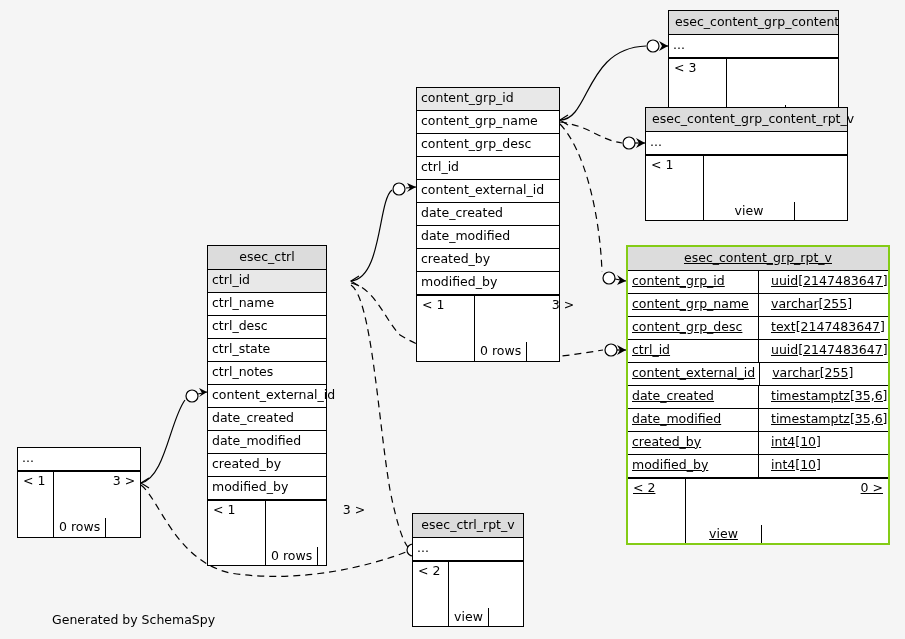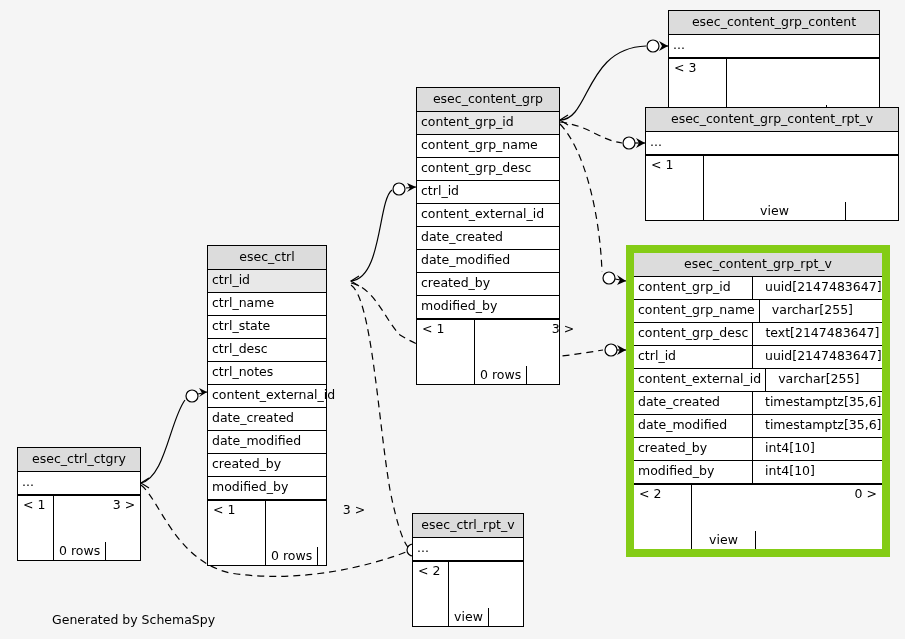--- a/index.html
+++ b/index.html
@@ -32,21 +32,22 @@
     position: absolute;
     z-index: 2;
     background: #ffffff;
     border: 1px solid #000000;
     box-sizing: border-box;
     font-size: 12.5px;
     color: #000000;
     line-height: 1;
   }
   .table-node.emphasis {
-    border: 8px solid #84cc16;
+    border: 2px solid #84cc16;
+    text-decoration: underline;
   }
   .tbl-title {
     background: #dcdcdc;
     text-align: center;
     font-size: 12.5px;
     padding: 5px 6px 5px 6px;
     border-bottom: 1px solid #000;
     box-sizing: border-box;
     white-space: nowrap;
   }
@@ -185,44 +186,43 @@
 
     <g>
       <path d="M141,485 C160,500 175,560 230,573 C300,584 370,566 406,552" fill="none" stroke="#000" stroke-width="1.2" stroke-dasharray="7,5"></path>
       <circle cx="413" cy="550" r="6" fill="#fff" stroke="#000" stroke-width="1.2"></circle>
       <path d="M419,550 L432,550" stroke="#000" stroke-width="1.2" fill="none"></path>
       <path d="M421,545 L432,550 L421,555 L424,550 Z" fill="#000"></path>
     </g>
   </svg>
 
   <div id="tables-layer">
-      <div class="table-node" style="left: 668px; top: 10px; width: 212px;">
+      <div class="table-node" style="left: 668px; top: 10px; width: 171px;">
         <div class="tbl-title">esec_content_grp_content</div>
         <div class="tbl-row ellipsis">
           <div class="cell-name">...</div>
         </div>
         <div class="tbl-footer">
           <div class="foot-cell foot-left" style="width: 58px;">&lt; 3</div>
           <div class="foot-cell foot-mid">0 rows</div>
           <div class="foot-cell foot-right" style="width: 52px;"></div>
         </div>
       </div>
-      <div class="table-node" style="left: 645px; top: 107px; width: 254px;">
+      <div class="table-node" style="left: 645px; top: 107px; width: 203px;">
         <div class="tbl-title">esec_content_grp_content_rpt_v</div>
         <div class="tbl-row ellipsis">
           <div class="cell-name">...</div>
         </div>
         <div class="tbl-footer">
           <div class="foot-cell foot-left" style="width: 58px;">&lt; 1</div>
           <div class="foot-cell foot-mid">view</div>
           <div class="foot-cell foot-right" style="width: 52px;"></div>
         </div>
       </div>
       <div class="table-node" style="left: 416px; top: 87px; width: 144px;">
-        <div class="tbl-title">esec_content_grp</div>
         <div class="tbl-row pk">
           <div class="cell-name">content_grp_id</div>
         </div>
         <div class="tbl-row">
           <div class="cell-name">content_grp_name</div>
         </div>
         <div class="tbl-row">
           <div class="cell-name">content_grp_desc</div>
         </div>
         <div class="tbl-row">
@@ -295,24 +295,24 @@
       </div>
       <div class="table-node" style="left: 207px; top: 245px; width: 120px;">
         <div class="tbl-title">esec_ctrl</div>
         <div class="tbl-row pk">
           <div class="cell-name">ctrl_id</div>
         </div>
         <div class="tbl-row">
           <div class="cell-name">ctrl_name</div>
         </div>
         <div class="tbl-row">
+          <div class="cell-name">ctrl_desc</div>
+        </div>
+        <div class="tbl-row">
           <div class="cell-name">ctrl_state</div>
-        </div>
-        <div class="tbl-row">
-          <div class="cell-name">ctrl_desc</div>
         </div>
         <div class="tbl-row">
           <div class="cell-name">ctrl_notes</div>
         </div>
         <div class="tbl-row">
           <div class="cell-name">content_external_id</div>
         </div>
         <div class="tbl-row">
           <div class="cell-name">date_created</div>
         </div>
@@ -325,21 +325,20 @@
         <div class="tbl-row">
           <div class="cell-name">modified_by</div>
         </div>
         <div class="tbl-footer">
           <div class="foot-cell foot-left" style="width: 58px;">&lt; 1</div>
           <div class="foot-cell foot-mid">0 rows</div>
           <div class="foot-cell foot-right" style="width: 52px;">3 &gt;</div>
         </div>
       </div>
       <div class="table-node" style="left: 17px; top: 447px; width: 124px;">
-        <div class="tbl-title">esec_ctrl_ctgry</div>
         <div class="tbl-row ellipsis">
           <div class="cell-name">...</div>
         </div>
         <div class="tbl-footer">
           <div class="foot-cell foot-left" style="width: 36px;">&lt; 1</div>
           <div class="foot-cell foot-mid">0 rows</div>
           <div class="foot-cell foot-right" style="width: 34px;">3 &gt;</div>
         </div>
       </div>
       <div class="table-node" style="left: 412px; top: 513px; width: 112px;">

